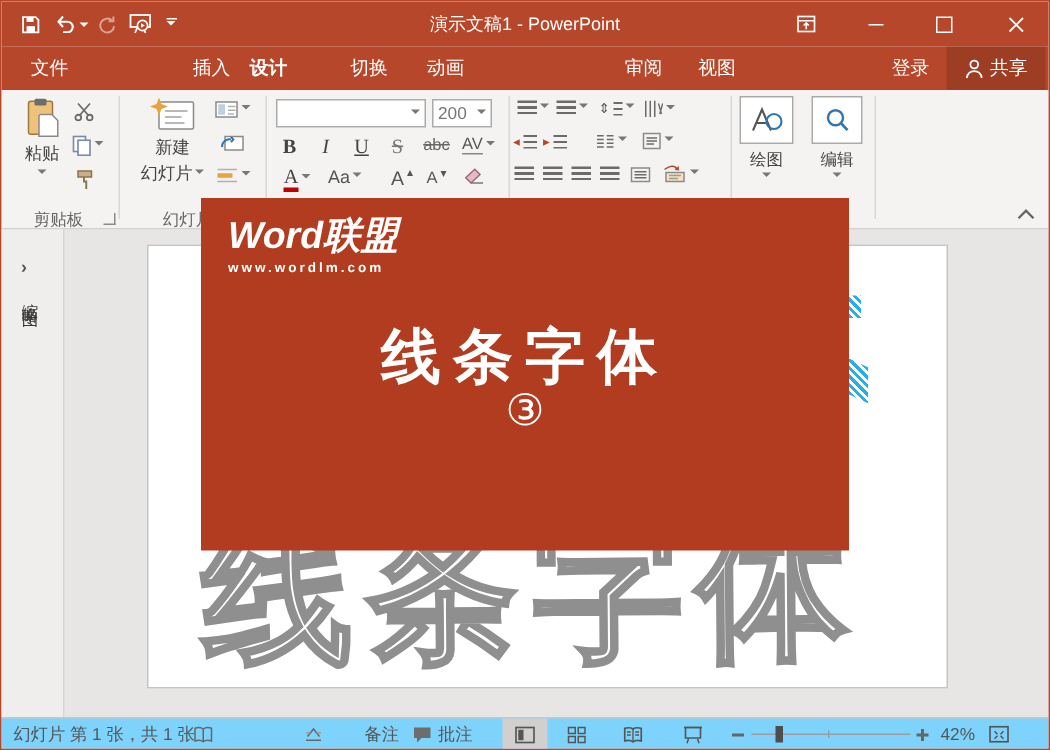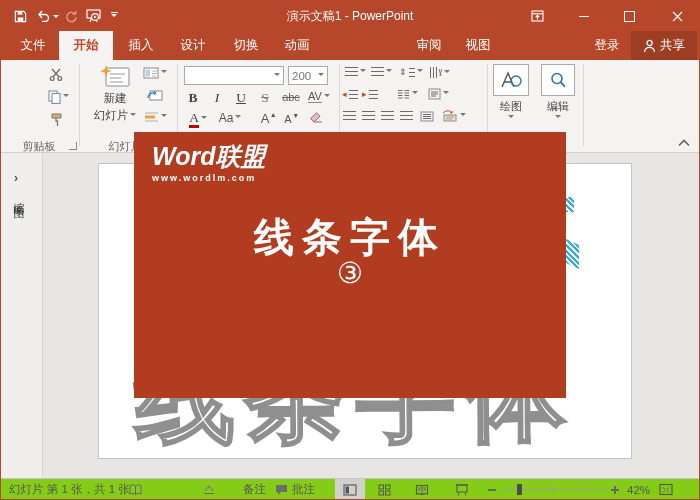--- a/index.html
+++ b/index.html
@@ -43,30 +43,30 @@
   .thumb-pane{position:absolute;left:0;top:0;width:42px;height:325px;background:#F0EEED;border-right:1px solid #D8D6D4;box-sizing:border-box;}
   .pane-chevron{position:absolute;left:13px;top:18px;color:#555;font-size:12px;font-weight:bold;}
   .pane-vlabel{position:absolute;left:10px;top:40px;writing-mode:vertical-rl;font-size:11px;color:#3b3b3b;letter-spacing:3px;}
   .slide{position:absolute;left:97px;top:10px;width:534px;height:296px;background:#fff;border:1px solid #C6C4C2;box-sizing:border-box;}
   .outline-text{position:absolute;left:134px;top:193px;font-size:100px;line-height:1;font-weight:bold;
                 letter-spacing:10px;color:#fff;-webkit-text-stroke:2.5px #8f8f8f;white-space:nowrap;z-index:1;
                 transform:rotate(-0.5deg);}
   .stripe{position:absolute;background:repeating-linear-gradient(45deg,#29AEE3 0 2px,#ffffff 2px 4px);z-index:2;}
 
   
-  .overlay{position:absolute;left:133px;top:131px;width:432px;height:266px;background:#B23C20;z-index:5;color:#fff;}
+  .overlay{position:absolute;left:133px;top:131px;width:432px;height:235px;background:#B23C20;z-index:5;color:#fff;}
   .ov-logo{position:absolute;left:18px;top:8px;}
   .ov-logo-main{font-size:25px;font-weight:bold;font-style:italic;letter-spacing:0px;}
   .ov-logo-url{font-size:9px;font-weight:bold;letter-spacing:2px;margin-top:0px;}
   .ov-title{position:absolute;left:0;top:78px;width:100%;text-align:center;font-size:40px;font-weight:bold;letter-spacing:8px;}
   .ov-badge{position:absolute;left:0;top:124px;width:100%;text-align:center;font-size:29px;}
   .ov-footer{position:absolute;left:22px;top:207px;font-size:15px;letter-spacing:1px;}
 
   
-  .statusbar{position:absolute;left:0;top:477px;width:100%;height:22px;background:#84cc16;border-top:1px solid #C9C7C5;
+  .statusbar{position:absolute;left:0;top:477px;width:100%;height:22px;background:#7dd3fc;border-top:1px solid #C9C7C5;
              box-sizing:border-box;font-size:11.5px;color:#555;}
   .sb-item{position:absolute;top:0;height:21px;display:flex;align-items:center;gap:4px;}
   .view-btn{position:absolute;top:0;width:30px;height:21px;display:flex;align-items:center;justify-content:center;}
   .view-btn.active{background:#D2D0CE;}
   .zoom-track{position:absolute;left:500px;top:10px;width:106px;height:1px;background:#9e9c9a;}
   .zoom-tick{position:absolute;left:551px;top:8px;width:1px;height:5px;background:#9e9c9a;}
   .zoom-thumb{position:absolute;left:516px;top:5px;width:5px;height:11px;background:#4d4d4d;}
   .hbar{width:8px;height:2px;background:#666;}
   .plus{position:relative;width:8px;height:8px;}
   .plus:before{content:"";position:absolute;left:0;top:3px;width:8px;height:2px;background:#666;}
@@ -126,41 +126,49 @@
     </div>
     <div class="tb-btn" style="left:658px;width:36px;">
       <svg width="11" height="11" viewBox="0 0 11 11">
           <path d="M1 1l9 9M10 1l-9 9" stroke="#fff" stroke-width="1.2"></path>
         </svg>
     </div>
   </div>
 
   <div class="tabrow">
     <div class="tab" style="left:6px;width:52px;">文件</div>
-    <div class="tab active" style="left:58px;width:54px;">开始</div>
     <div class="tab" style="left:116px;width:48px;">插入</div>
-    <div class="tab" style="left:168px;width:48px;">设计</div>
+    <div class="tab" style="left:154px;width:48px;font-weight:bold;">设计</div>
     <div class="tab" style="left:221px;width:48px;">切换</div>
     <div class="tab" style="left:272px;width:48px;">动画</div>
     <div class="tab" style="left:404px;width:48px;">审阅</div>
     <div class="tab" style="left:453px;width:48px;">视图</div>
     <div class="tab-extra" style="left:584px;width:44px;">
       <span>登录</span>
     </div>
     <div class="tab-extra" style="left:630px;width:66px;background:rgba(0,0,0,.14);">
       <svg width="13" height="14" viewBox="0 0 13 14">
           <circle cx="6.5" cy="4" r="2.6" fill="none" stroke="#fff" stroke-width="1.2"></circle>
           <path d="M1.5 13c.5-3.2 2.4-4.6 5-4.6s4.5 1.4 5 4.6" fill="none" stroke="#fff" stroke-width="1.2"></path>
         </svg>
       <span>共享</span>
     </div>
   </div>
 
   <div class="ribbon">
 
+    <div class="rbtn" style="left:10px;top:5px;width:34px;flex-direction:column;gap:3px;">
+      <svg width="23" height="27" viewBox="0 0 23 27">
+          <rect x="2" y="2.5" width="16" height="22" rx="1.5" fill="#EFC27B" stroke="#9A7B43" stroke-width="1"></rect>
+          <rect x="6" y="0.8" width="8" height="4.5" rx="1" fill="#6d6d6d"></rect>
+          <path d="M9 25.8V12.5a1.2 1.2 0 0 1 1.2-1.2h7.3l4 4v10.5z" fill="#fff" stroke="#8a8a8a" stroke-width="1"></path>
+        </svg>
+      <span class="rtext">粘贴</span>
+      <span class="dd"></span>
+    </div>
     <div class="rbtn" style="left:46px;top:8px;width:18px;">
       <svg width="14" height="13" viewBox="0 0 14 13">
           <path d="M3 1l7 8M11 1 4 9" stroke="#6b6b6b" stroke-width="1.2" fill="none"></path>
           <circle cx="3.2" cy="10.4" r="1.9" fill="none" stroke="#6b6b6b" stroke-width="1.2"></circle>
           <circle cx="10.8" cy="10.4" r="1.9" fill="none" stroke="#6b6b6b" stroke-width="1.2"></circle>
         </svg>
     </div>
     <div class="rbtn" style="left:44px;top:30px;width:26px;">
       <svg width="13" height="14" viewBox="0 0 13 14">
           <rect x="1" y="1" width="8" height="10" fill="#fff" stroke="#7a8ca8" stroke-width="1.1"></rect>

